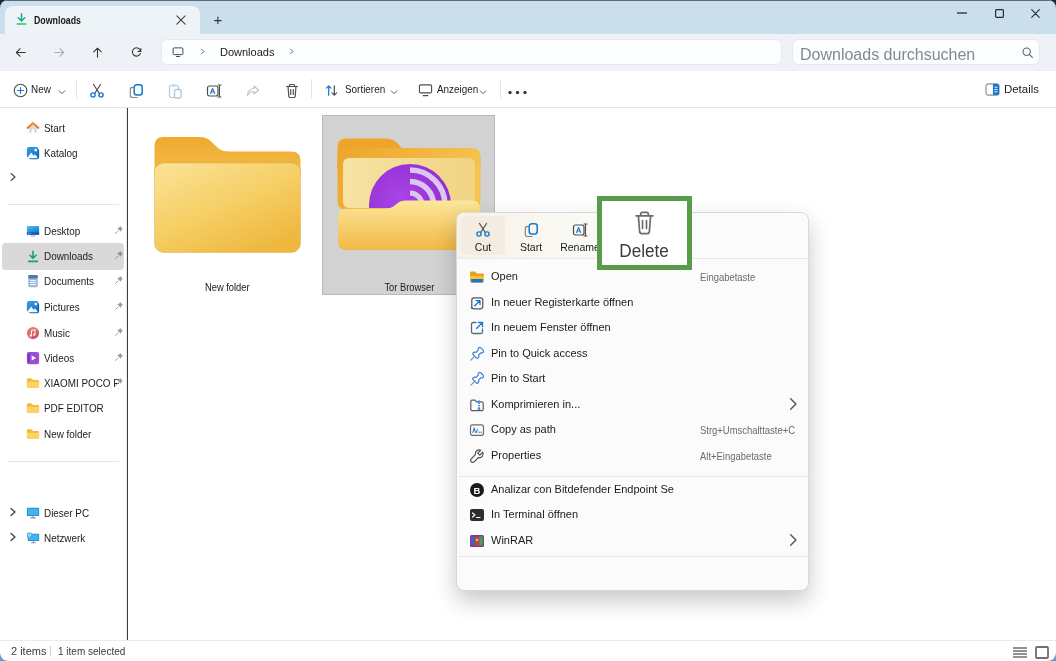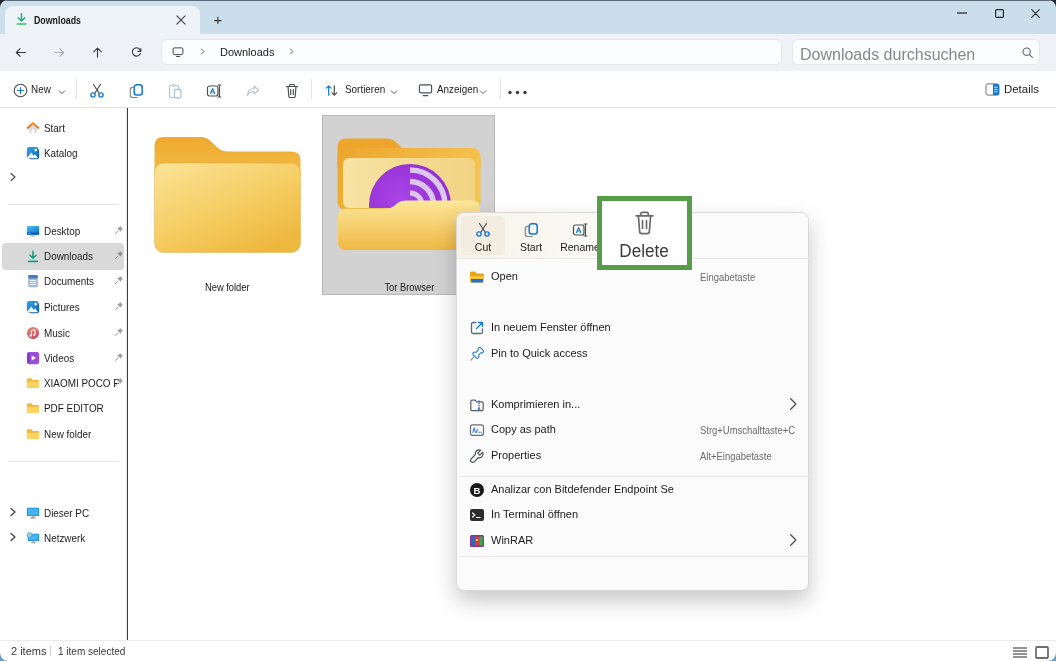--- a/index.html
+++ b/index.html
@@ -482,37 +482,52 @@
     <div class="mrow" style="top:51px">
       <svg class="micon" viewBox="0 0 16 16">
           <path d="M1 4 a1.5 1.5 0 0 1 1.5 -1.5 H6 L8 4.5 H13.5 A1.5 1.5 0 0 1 15 6 V12 a1.5 1.5 0 0 1 -1.5 1.5 H2.5 A1.5 1.5 0 0 1 1 12 Z" fill="#eda215"></path>
           <path d="M1 7 H15 V12 a1.5 1.5 0 0 1 -1.5 1.5 H2.5 A1.5 1.5 0 0 1 1 12 Z" fill="#f8c43c"></path>
           <path d="M2 10 H14 V12 a1.5 1.5 0 0 1 -1.5 1.5 H3.5 A1.5 1.5 0 0 1 2 12 Z" fill="#1d76d2"></path>
         </svg>
       <span class="mtext">Open</span>
       <span class="mhint">Eingabetaste</span>
     </div>
 
+    <div class="mrow" style="top:77px">
+      <svg class="micon" viewBox="0 0 16 16">
+          <path d="M3.2 13.6 Q2.4 13.3 2.2 12.4" stroke="#55585c" stroke-width="1.1" fill="none" stroke-linecap="round"></path>
+          <rect x="2.8" y="2.8" width="11" height="11" rx="2.2" stroke="#55585c" stroke-width="1.25" fill="none"></rect>
+          <path d="M5.8 10.8 L10.8 5.8 M7 5.6 H11 V9.6" stroke="#1272d2" stroke-width="1.25" fill="none" stroke-linecap="round" stroke-linejoin="round"></path>
+        </svg>
+      <span class="mtext">In neuer Registerkarte öffnen</span>
+    </div>
 
     <div class="mrow" style="top:102px">
       <svg class="micon" viewBox="0 0 16 16">
           <path d="M7 2.5 H4 A1.5 1.5 0 0 0 2.5 4 V12 A1.5 1.5 0 0 0 4 13.5 H12 A1.5 1.5 0 0 0 13.5 12 V9" stroke="#5a6b78" stroke-width="1.3" fill="none" stroke-linecap="round"></path>
           <path d="M7.5 8.5 L13 3 M9.5 2.5 H13.5 V6.5" stroke="#1478d4" stroke-width="1.3" fill="none" stroke-linecap="round" stroke-linejoin="round"></path>
         </svg>
       <span class="mtext">In neuem Fenster öffnen</span>
     </div>
 
     <div class="mrow" style="top:128px">
       <svg class="micon" viewBox="0 0 16 16">
           <path d="M9.7 1.9 C10.3 1.3 11.2 1.3 11.8 1.9 L14.1 4.2 C14.7 4.8 14.7 5.7 14.1 6.3 C13.5 6.9 12.6 7.1 11.8 6.8 L9.7 8.9 C10.1 9.9 9.9 11.1 9.1 11.9 C8.6 12.4 7.8 12.4 7.3 11.9 L4.1 8.7 C3.6 8.2 3.6 7.4 4.1 6.9 C4.9 6.1 6.1 5.9 7.1 6.3 L9.2 4.2 C8.9 3.4 9.1 2.5 9.7 1.9 Z" stroke="#2f7fd6" stroke-width="1.2" fill="none" stroke-linejoin="round"></path>
           <path d="M4.9 11.1 L1.9 14.1" stroke="#8a8a8a" stroke-width="1.2" stroke-linecap="round"></path>
         </svg>
       <span class="mtext">Pin to Quick access</span>
     </div>
 
+    <div class="mrow" style="top:153px">
+      <svg class="micon" viewBox="0 0 16 16">
+          <path d="M9.7 1.9 C10.3 1.3 11.2 1.3 11.8 1.9 L14.1 4.2 C14.7 4.8 14.7 5.7 14.1 6.3 C13.5 6.9 12.6 7.1 11.8 6.8 L9.7 8.9 C10.1 9.9 9.9 11.1 9.1 11.9 C8.6 12.4 7.8 12.4 7.3 11.9 L4.1 8.7 C3.6 8.2 3.6 7.4 4.1 6.9 C4.9 6.1 6.1 5.9 7.1 6.3 L9.2 4.2 C8.9 3.4 9.1 2.5 9.7 1.9 Z" stroke="#2f7fd6" stroke-width="1.2" fill="none" stroke-linejoin="round"></path>
+          <path d="M4.9 11.1 L1.9 14.1" stroke="#8a8a8a" stroke-width="1.2" stroke-linecap="round"></path>
+        </svg>
+      <span class="mtext">Pin to Start</span>
+    </div>
 
     <div class="mrow" style="top:179px">
       <svg class="micon" viewBox="0 0 16 16">
           <path d="M1.8 12.3 V4.6 A1.4 1.4 0 0 1 3.2 3.2 H6.1 L7.6 4.9 H12.8 A1.4 1.4 0 0 1 14.2 6.3 V12.3 A1.4 1.4 0 0 1 12.8 13.7 H3.2 A1.4 1.4 0 0 1 1.8 12.3 Z" stroke="#5a5e62" stroke-width="1.2" fill="none" stroke-linejoin="round"></path>
           <path d="M10 3.4 V9.6" stroke="#1272d2" stroke-width="1.5" stroke-dasharray="1.3 1" fill="none"></path>
           <path d="M10 10 V11.4" stroke="#1272d2" stroke-width="1.2"></path>
           <circle cx="10" cy="12.2" r="0.9" stroke="#1272d2" stroke-width="1" fill="none"></circle>
         </svg>
       <span class="mtext">Komprimieren in...</span>
       <svg class="mchev" viewBox="0 0 8 12">

